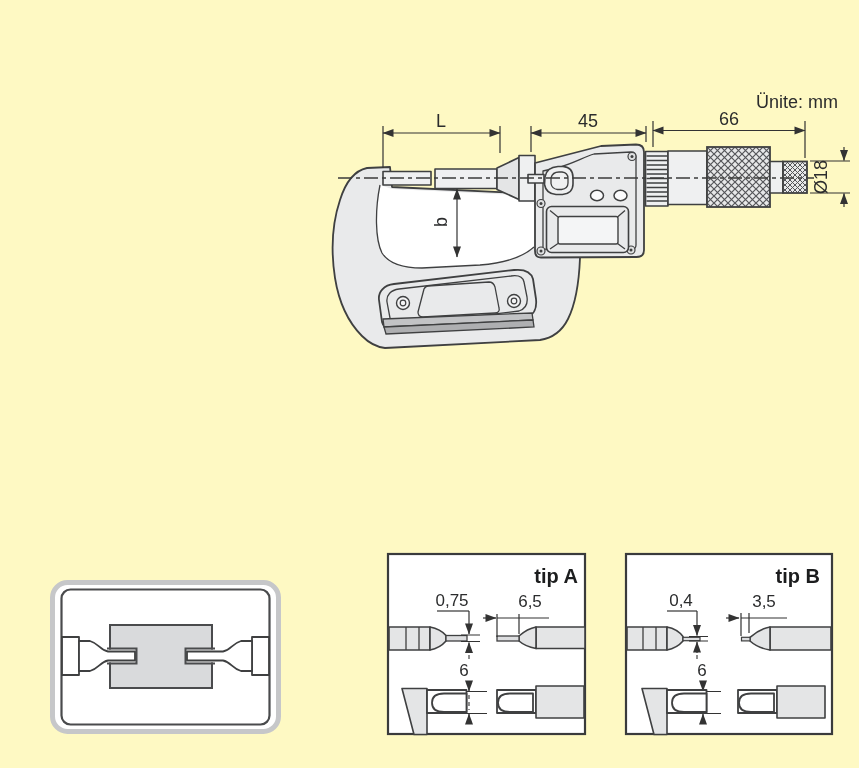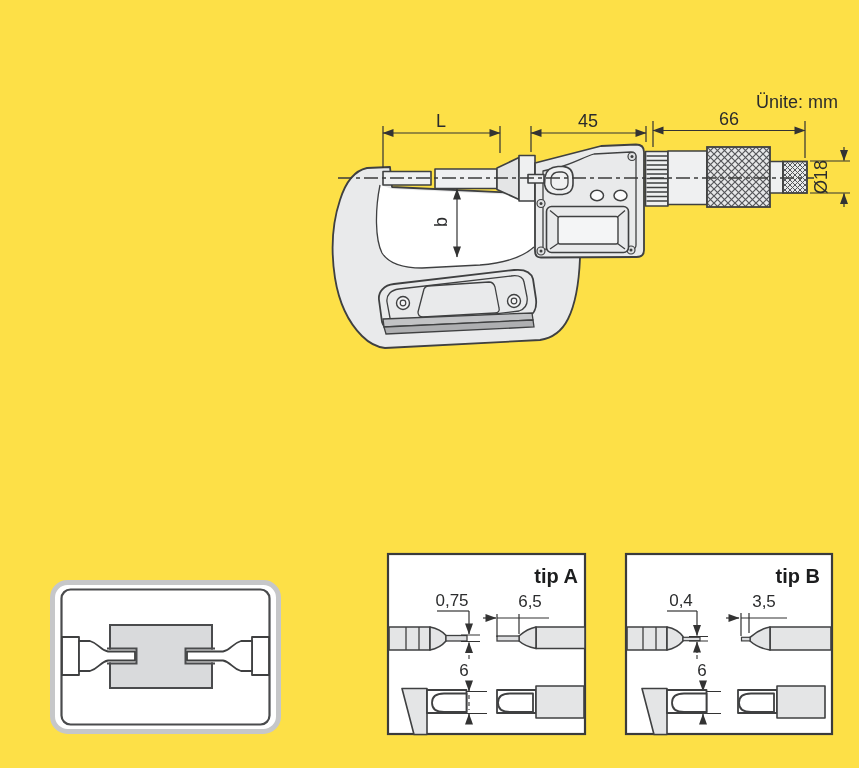--- a/index.html
+++ b/index.html
@@ -1,17 +1,17 @@
 <!DOCTYPE html>
 <html><head>
 <meta charset="utf-8">
 <style>
   html,body { margin:0; padding:0; background:#ffffff; }
   .canvas {
-    position:relative; width:859px; height:768px; background:#fde047;
+    position:relative; width:859px; height:768px; background:#fef9c3;
     font-family:"Liberation Sans", sans-serif; overflow:hidden;
   }
   .canvas > svg { position:absolute; left:0; top:0; }
   svg text { font-family:"Liberation Sans", sans-serif; fill:#2b2c2d; }
   .outline  { fill:#e9eaeb; stroke:#3f4041; stroke-width:1.8; stroke-linejoin:round; }
   .part     { fill:#eff0f1; stroke:#3f4041; stroke-width:1.6; stroke-linejoin:round; }
   .part2    { fill:#e4e5e6; stroke:#3f4041; stroke-width:1.6; stroke-linejoin:round; }
   .whitepart{ fill:#ffffff; stroke:#3f4041; stroke-width:1.8; stroke-linejoin:round; }
   .detail   { fill:none; stroke:#3f4041; stroke-width:1.3; stroke-linejoin:round; }
   .dim      { fill:none; stroke:#333333; stroke-width:1.2; }

